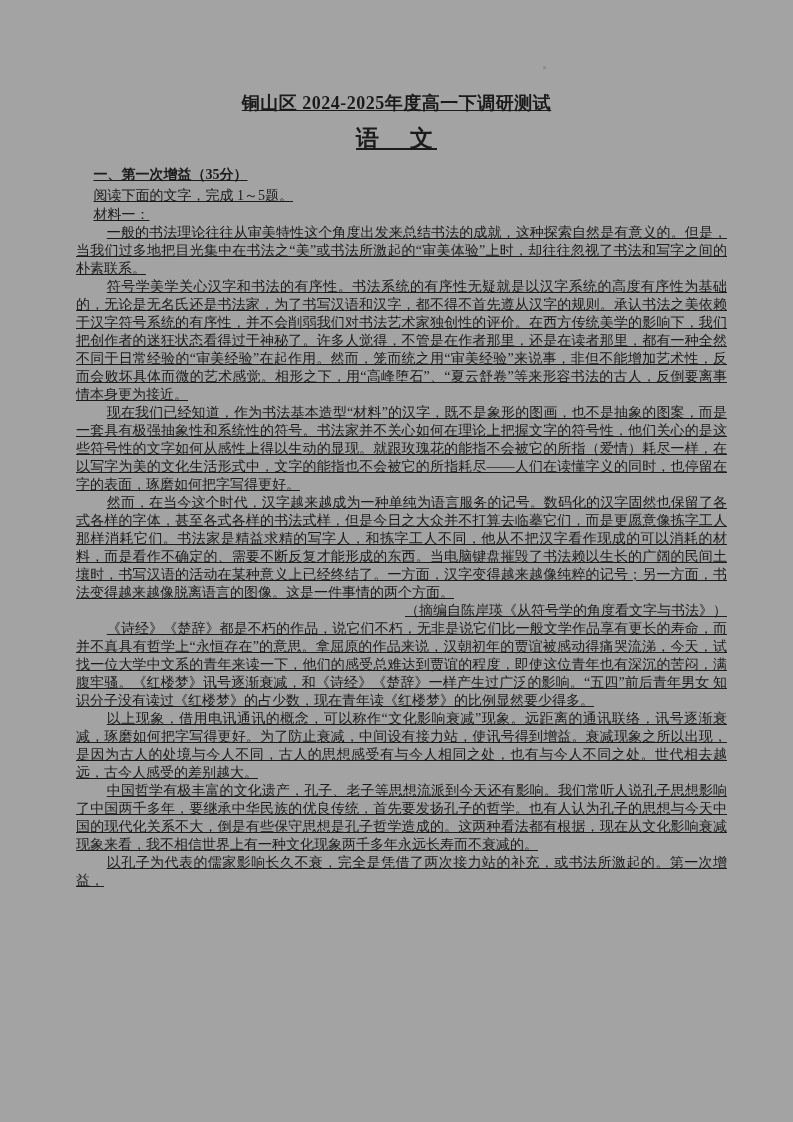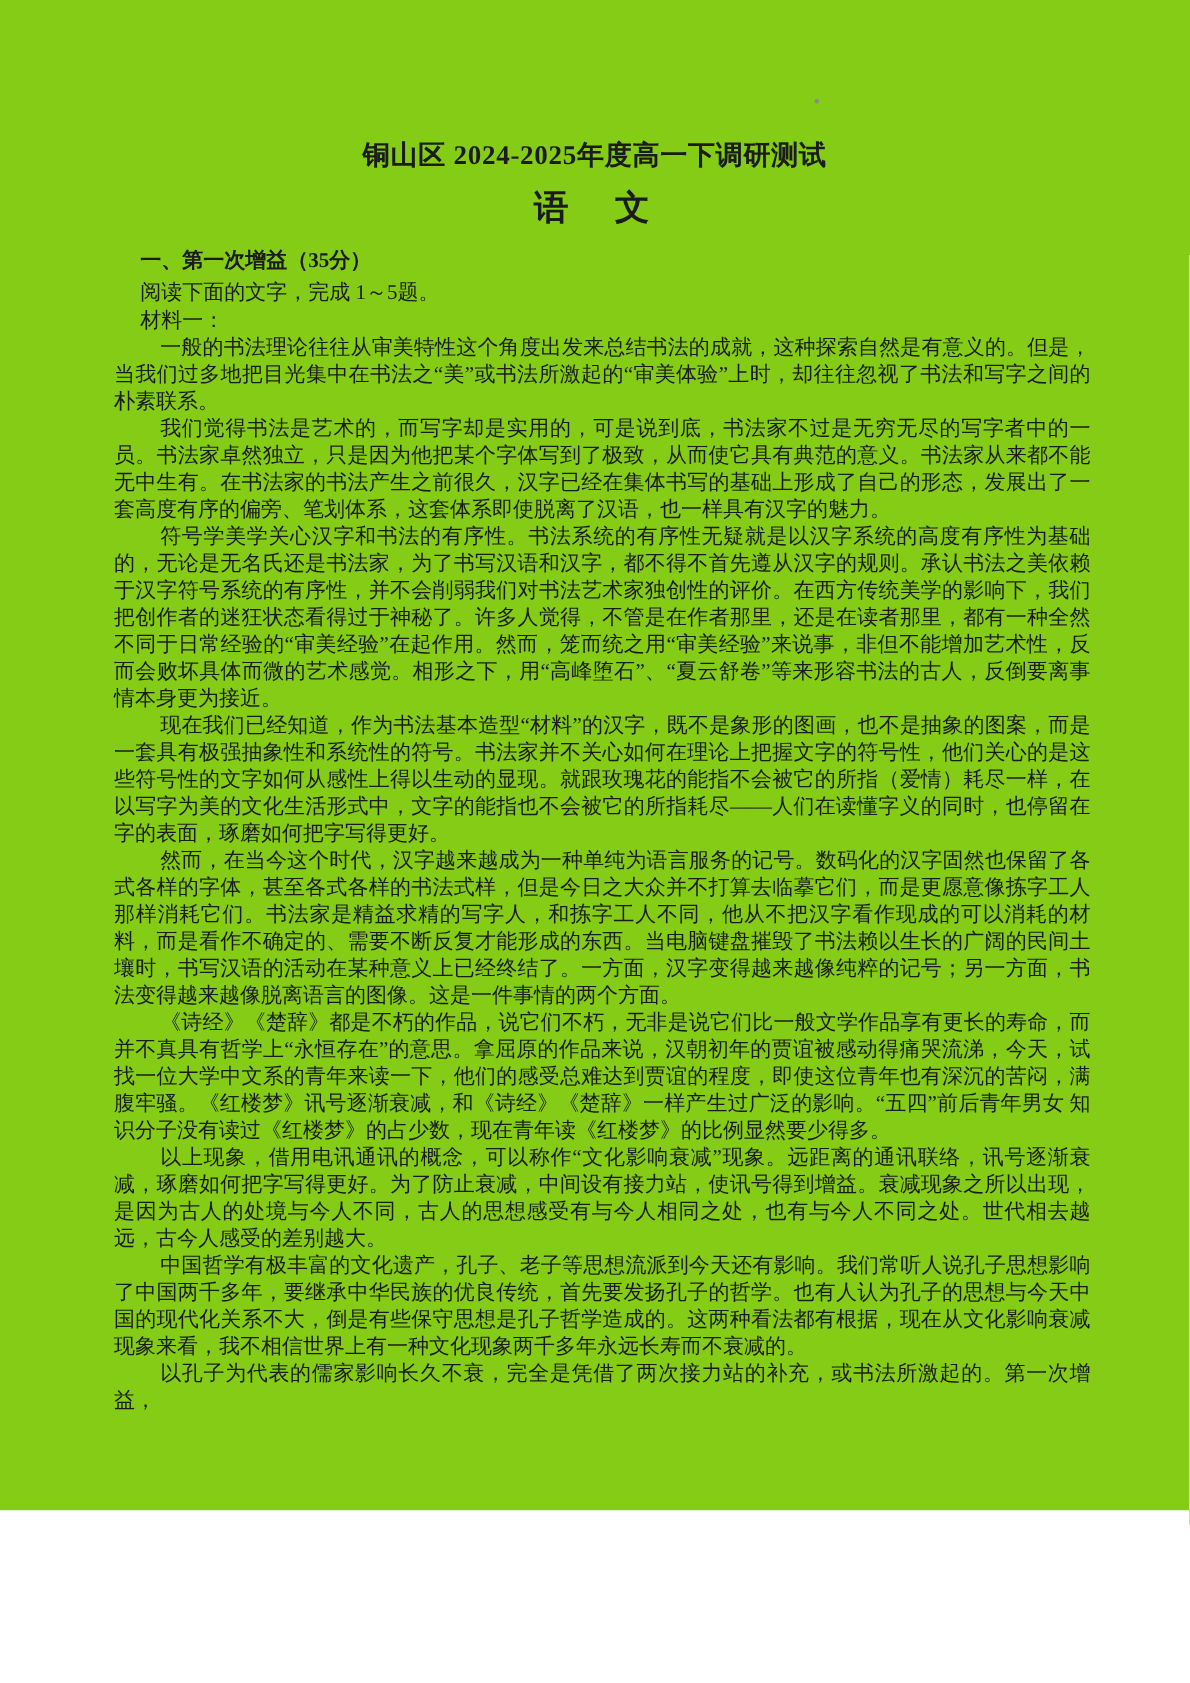--- a/index.html
+++ b/index.html
@@ -3,25 +3,26 @@
 <meta charset="utf-8">
 <style>
   html, body {
     margin: 0;
     padding: 0;
     background: #ffffff;
   }
   .page {
     position: relative;
     width: 793px;
-    height: 1007px;
-    background: #84cc16;
+    height: 1122px;
+    background: #a3a3a3;
     color: #1b1b1b;
     font-family: "Liberation Serif", "DejaVu Serif", serif;
     overflow: hidden;
+    text-decoration: underline;
     -webkit-font-smoothing: antialiased;
   }
   .stray-dot {
     position: absolute;
     left: 543px;
     top: 66px;
     width: 3px;
     height: 3px;
     border-radius: 50%;
     background: #8a8a8a;
@@ -84,23 +85,23 @@
     <h1 class="exam-title">铜山区 2024-2025年度高一下调研测试</h1>
     <h2 class="subject-title">语　文</h2>
   </div>
 
   <div class="content">
     <p class="hd hd-bold">一、第一次增益（35分）</p>
     <p class="hd">阅读下面的文字，完成 1～5题。</p>
 
     <p class="mat-label">材料一：</p>
     <p class="para">一般的书法理论往往从审美特性这个角度出发来总结书法的成就，这种探索自然是有意义的。但是，当我们过多地把目光集中在书法之“美”或书法所激起的“审美体验”上时，却往往忽视了书法和写字之间的朴素联系。</p>
-    <p class="para">我们觉得书法是艺术的，而写字却是实用的，可是说到底，书法家不过是无穷无尽的写字者中的一员。书法家卓然独立，只是因为他把某个字体写到了极致，从而使它具有典范的意义。书法家从来都不能无中生有。在书法家的书法产生之前很久，汉字已经在集体书写的基础上形成了自己的形态，发展出了一套高度有序的偏旁、笔划体系，这套体系即使脱离了汉语，也一样具有汉字的魅力。</p>
     <p class="para">符号学美学关心汉字和书法的有序性。书法系统的有序性无疑就是以汉字系统的高度有序性为基础的，无论是无名氏还是书法家，为了书写汉语和汉字，都不得不首先遵从汉字的规则。承认书法之美依赖于汉字符号系统的有序性，并不会削弱我们对书法艺术家独创性的评价。在西方传统美学的影响下，我们把创作者的迷狂状态看得过于神秘了。许多人觉得，不管是在作者那里，还是在读者那里，都有一种全然不同于日常经验的“审美经验”在起作用。然而，笼而统之用“审美经验”来说事，非但不能增加艺术性，反而会败坏具体而微的艺术感觉。相形之下，用“高峰堕石”、“夏云舒卷”等来形容书法的古人，反倒要离事情本身更为接近。</p>
     <p class="para">现在我们已经知道，作为书法基本造型“材料”的汉字，既不是象形的图画，也不是抽象的图案，而是一套具有极强抽象性和系统性的符号。书法家并不关心如何在理论上把握文字的符号性，他们关心的是这些符号性的文字如何从感性上得以生动的显现。就跟玫瑰花的能指不会被它的所指（爱情）耗尽一样，在以写字为美的文化生活形式中，文字的能指也不会被它的所指耗尽——人们在读懂字义的同时，也停留在字的表面，琢磨如何把字写得更好。</p>
     <p class="para">然而，在当今这个时代，汉字越来越成为一种单纯为语言服务的记号。数码化的汉字固然也保留了各式各样的字体，甚至各式各样的书法式样，但是今日之大众并不打算去临摹它们，而是更愿意像拣字工人那样消耗它们。书法家是精益求精的写字人，和拣字工人不同，他从不把汉字看作现成的可以消耗的材料，而是看作不确定的、需要不断反复才能形成的东西。当电脑键盘摧毁了书法赖以生长的广阔的民间土壤时，书写汉语的活动在某种意义上已经终结了。一方面，汉字变得越来越像纯粹的记号；另一方面，书法变得越来越像脱离语言的图像。这是一件事情的两个方面。</p>
+    <p class="attribution">（摘编自陈岸瑛《从符号学的角度看文字与书法》）</p>
 
     <p class="para">《诗经》《楚辞》都是不朽的作品，说它们不朽，无非是说它们比一般文学作品享有更长的寿命，而并不真具有哲学上“永恒存在”的意思。拿屈原的作品来说，汉朝初年的贾谊被感动得痛哭流涕，今天，试找一位大学中文系的青年来读一下，他们的感受总难达到贾谊的程度，即使这位青年也有深沉的苦闷，满腹牢骚。《红楼梦》讯号逐渐衰减，和《诗经》《楚辞》一样产生过广泛的影响。“五四”前后青年男女 知识分子没有读过《红楼梦》的占少数，现在青年读《红楼梦》的比例显然要少得多。</p>
     <p class="para">以上现象，借用电讯通讯的概念，可以称作“文化影响衰减”现象。远距离的通讯联络，讯号逐渐衰减，琢磨如何把字写得更好。为了防止衰减，中间设有接力站，使讯号得到增益。衰减现象之所以出现，是因为古人的处境与今人不同，古人的思想感受有与今人相同之处，也有与今人不同之处。世代相去越远，古今人感受的差别越大。</p>
     <p class="para">中国哲学有极丰富的文化遗产，孔子、老子等思想流派到今天还有影响。我们常听人说孔子思想影响了中国两千多年，要继承中华民族的优良传统，首先要发扬孔子的哲学。也有人认为孔子的思想与今天中国的现代化关系不大，倒是有些保守思想是孔子哲学造成的。这两种看法都有根据，现在从文化影响衰减现象来看，我不相信世界上有一种文化现象两千多年永远长寿而不衰减的。</p>
     <p class="para">以孔子为代表的儒家影响长久不衰，完全是凭借了两次接力站的补充，或书法所激起的。第一次增益，</p>
   </div>
 </div>
 
 </body></html>

